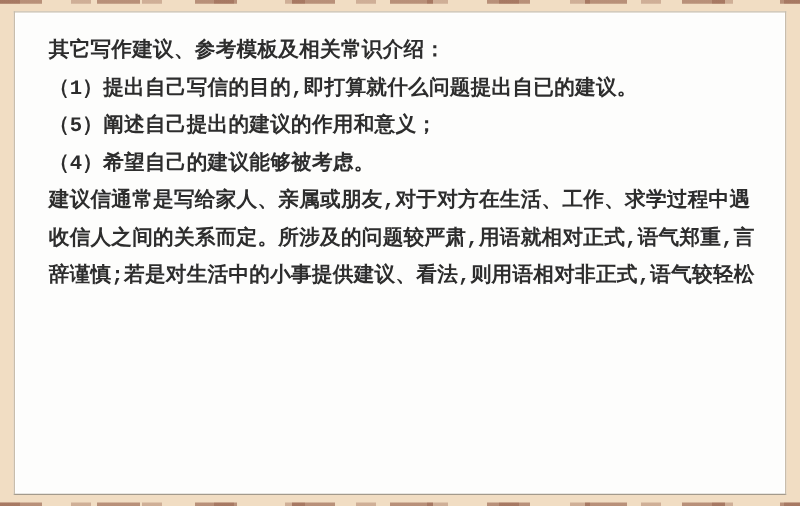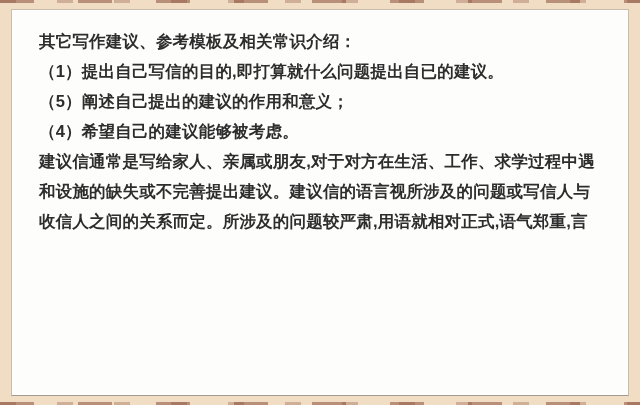--- a/index.html
+++ b/index.html
@@ -46,31 +46,32 @@
     right: 20px;
     color: #2d2d2d;
     font-size: 16.5px;
     font-weight: 600;
     letter-spacing: 0.2px;
   }
   .line {
     height: 30px;
     line-height: 30px;
     white-space: nowrap;
+    font-family: Liberation Mono, monospace;
   }
 </style>
 </head>
 <body>
 
 <div class="edge-dashes top"></div>
 <div class="edge-dashes bottom"></div>
 
 <div class="page">
   <div class="content">
     <div class="line">其它写作建议、参考模板及相关常识介绍：</div>
     <div class="line">（1）提出自己写信的目的,即打算就什么问题提出自已的建议。</div>
     <div class="line">（5）阐述自己提出的建议的作用和意义；</div>
     <div class="line">（4）希望自己的建议能够被考虑。</div>
     <div class="line">建议信通常是写给家人、亲属或朋友,对于对方在生活、工作、求学过程中遇</div>
-    <div class="line">和设施的缺失或不完善提出建议。建议信的语言视所涉及的问题或写信人与</div>
     <div class="line">收信人之间的关系而定。所涉及的问题较严肃,用语就相对正式,语气郑重,言</div>
+    <div class="line">辞谨慎;若是对生活中的小事提供建议、看法,则用语相对非正式,语气较轻松</div>
   </div>
 </div>
 
 </body></html>

